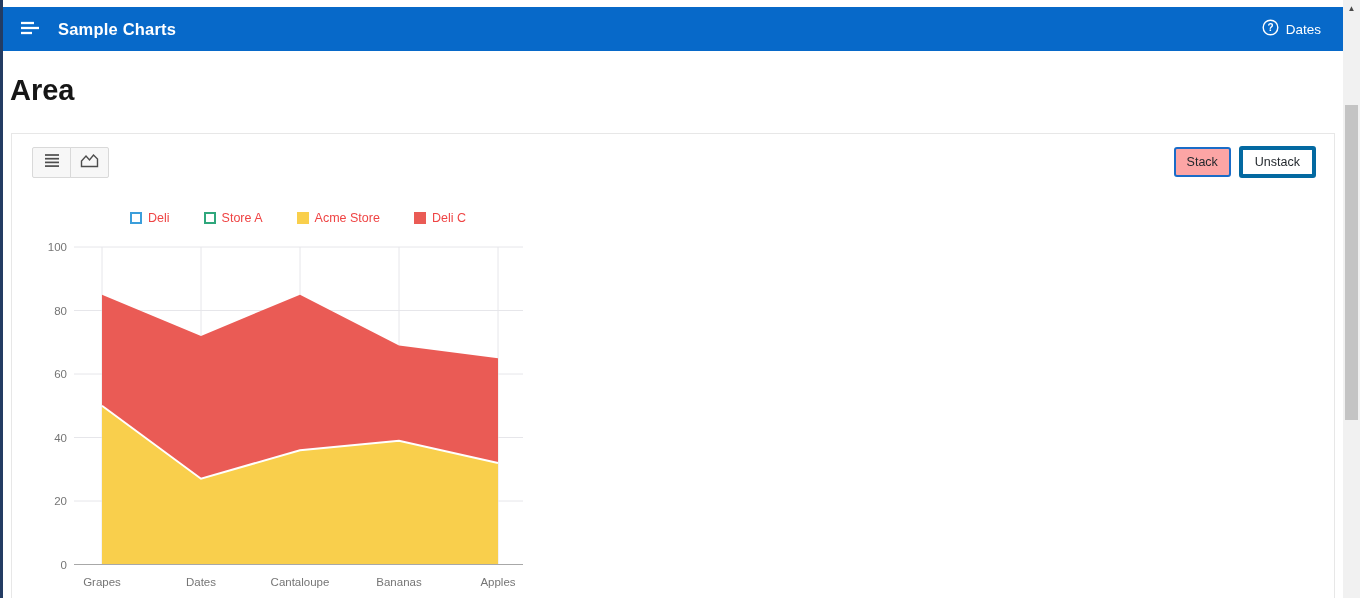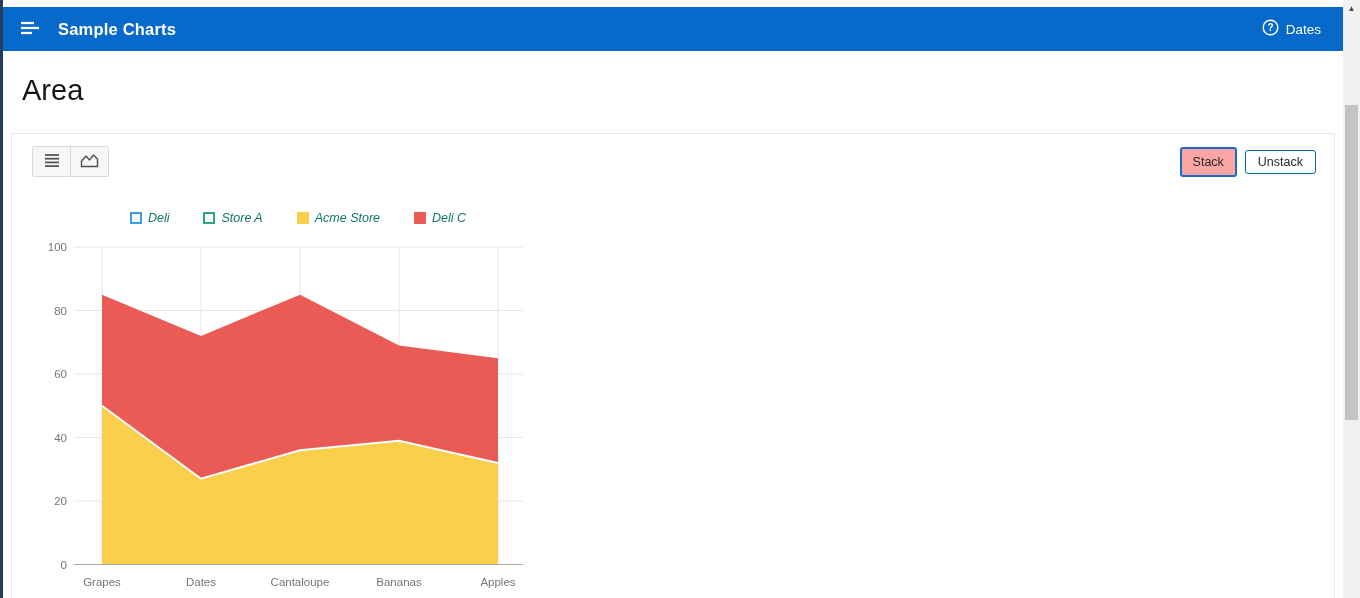--- a/index.html
+++ b/index.html
@@ -11,41 +11,41 @@
   .app-header{position:absolute;left:0;right:17px;top:7px;height:44px;background:#0769c9;
               display:flex;align-items:center;padding:16px 16px;box-sizing:border-box;}
   .menu-btn{background:transparent;border:none;padding:4px;cursor:pointer;display:flex;align-items:center;}
   .app-title{color:#fff;font-size:16.5px;font-weight:bold;margin-left:14px;letter-spacing:.2px;}
   .hdr-spacer{flex:1;}
   .hdr-link{display:flex;align-items:center;gap:7px;color:#fff;font-size:13.5px;cursor:pointer;
             background:transparent;border:none;font-family:inherit;}
   .user-menu{margin-left:24px;}
 
   
-  .page-title{position:absolute;left:22px;top:74px;margin:0;font-size:29px;font-weight:400;color:#161616;}
+  .page-title{position:absolute;left:10px;top:74px;margin:0;font-size:29px;font-weight:700;color:#161616;}
 
   
   .region{position:absolute;left:11px;top:133px;width:1324px;height:478px;background:#fff;
           border:1px solid #e7e7e7;box-sizing:border-box;}
   .region-toolbar{position:absolute;left:20px;right:18px;top:12px;display:flex;
                   justify-content:space-between;align-items:center;}
   .btn-group{display:flex;}
   .tgl-btn{width:39px;height:31px;background:#f7f7f7;border:1px solid #d9d9d9;display:flex;
            align-items:center;justify-content:center;cursor:pointer;padding:0;}
   .tgl-btn.first{border-radius:2px 0 0 2px;}
   .tgl-btn.last{border-radius:0 2px 2px 0;margin-left:-1px;}
   .right-btns{display:flex;align-items:center;}
   .btn-stack{height:30px;padding:0 11px;font-size:12.5px;color:#24292e;background:#fca5a5;
              border:2px solid #1a6cc8;border-radius:3px;cursor:pointer;font-family:inherit;}
-  .btn-unstack{height:24px;margin-left:8px;padding:0 12px;font-size:12.5px;color:#24292e;background:#fff;
-             border:1px solid #0369a1;border-radius:3px;cursor:pointer;font-family:inherit;}
+  .btn-unstack{height:32px;margin-left:8px;padding:0 12px;font-size:12.5px;color:#24292e;background:#fff;
+             border:4px solid #0369a1;border-radius:3px;cursor:pointer;font-family:inherit;}
 
   
   .legend{position:absolute;left:36px;top:77px;width:500px;display:flex;justify-content:center;
-          gap:34px;align-items:center;font-size:12.5px;color:#0f766e;font-style:italic;}
+          gap:34px;align-items:center;font-size:12.5px;color:#ef4444;}
   .legend-item{display:flex;align-items:center;gap:6px;cursor:pointer;}
   .swatch{width:12px;height:12px;box-sizing:border-box;display:inline-block;}
   .chart-svg{position:absolute;left:29px;top:107px;}
 
   
   .scrollbar{position:absolute;right:0;top:0;bottom:0;width:17px;background:#f1f1f1;z-index:50;}
   .sb-arrow{height:16px;display:flex;align-items:center;justify-content:center;
             font-size:8px;color:#4a4a4a;cursor:pointer;}
   .sb-thumb{position:absolute;left:2px;right:2px;top:105px;height:315px;background:#c4c4c4;cursor:pointer;}
 </style>

